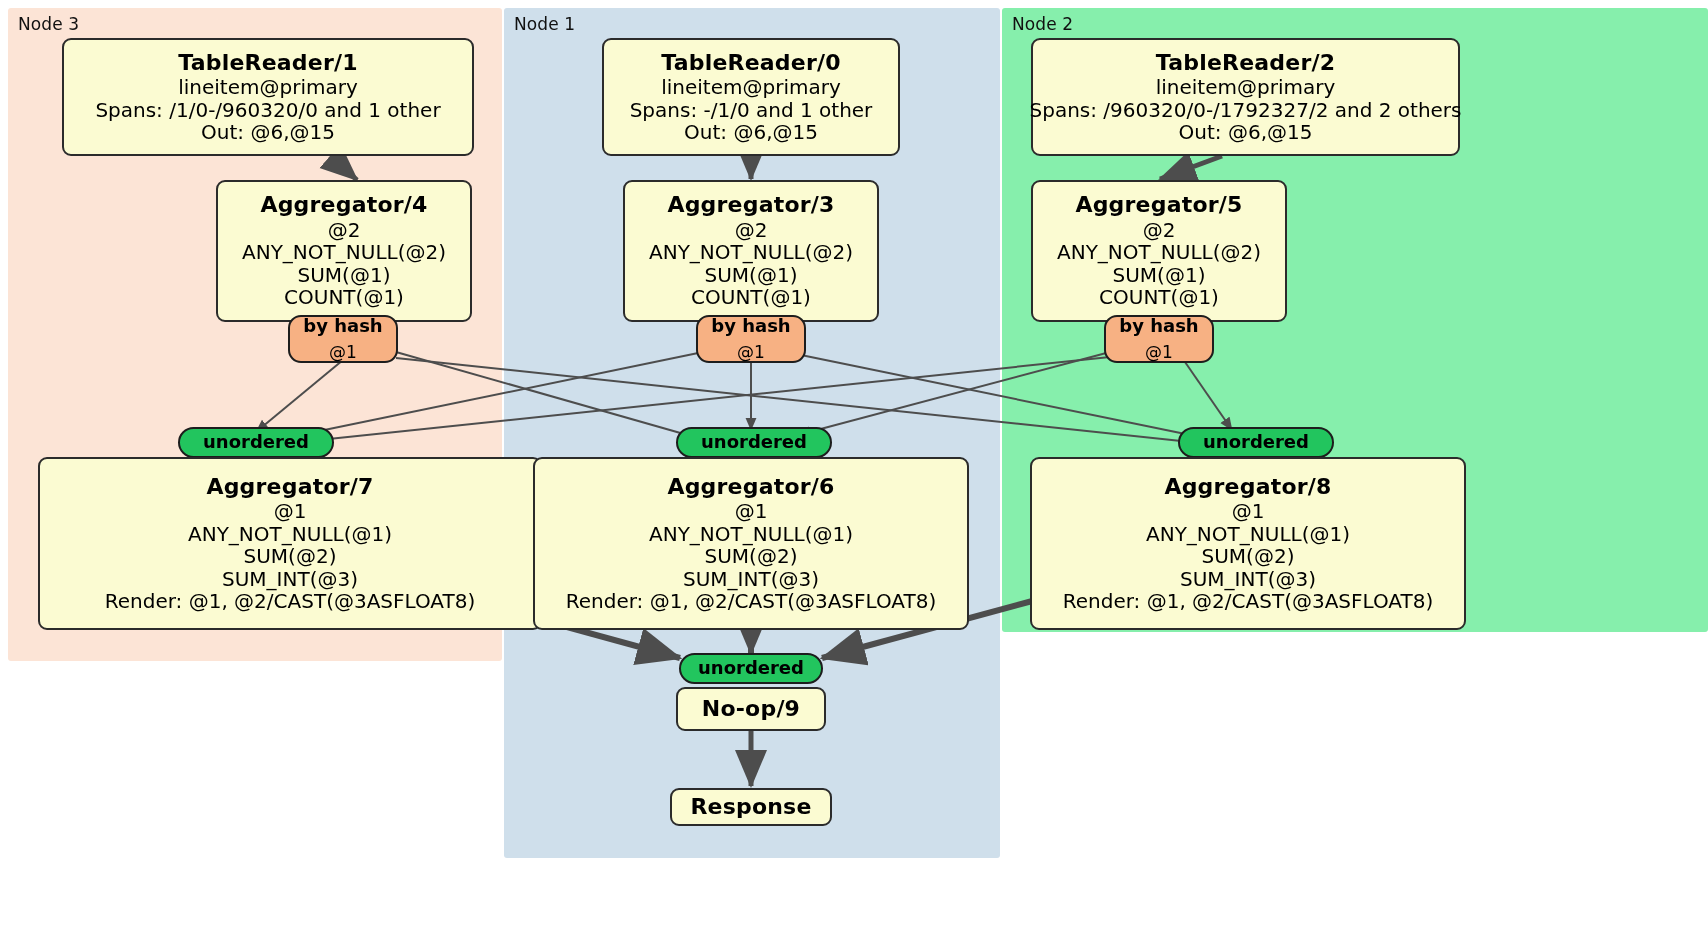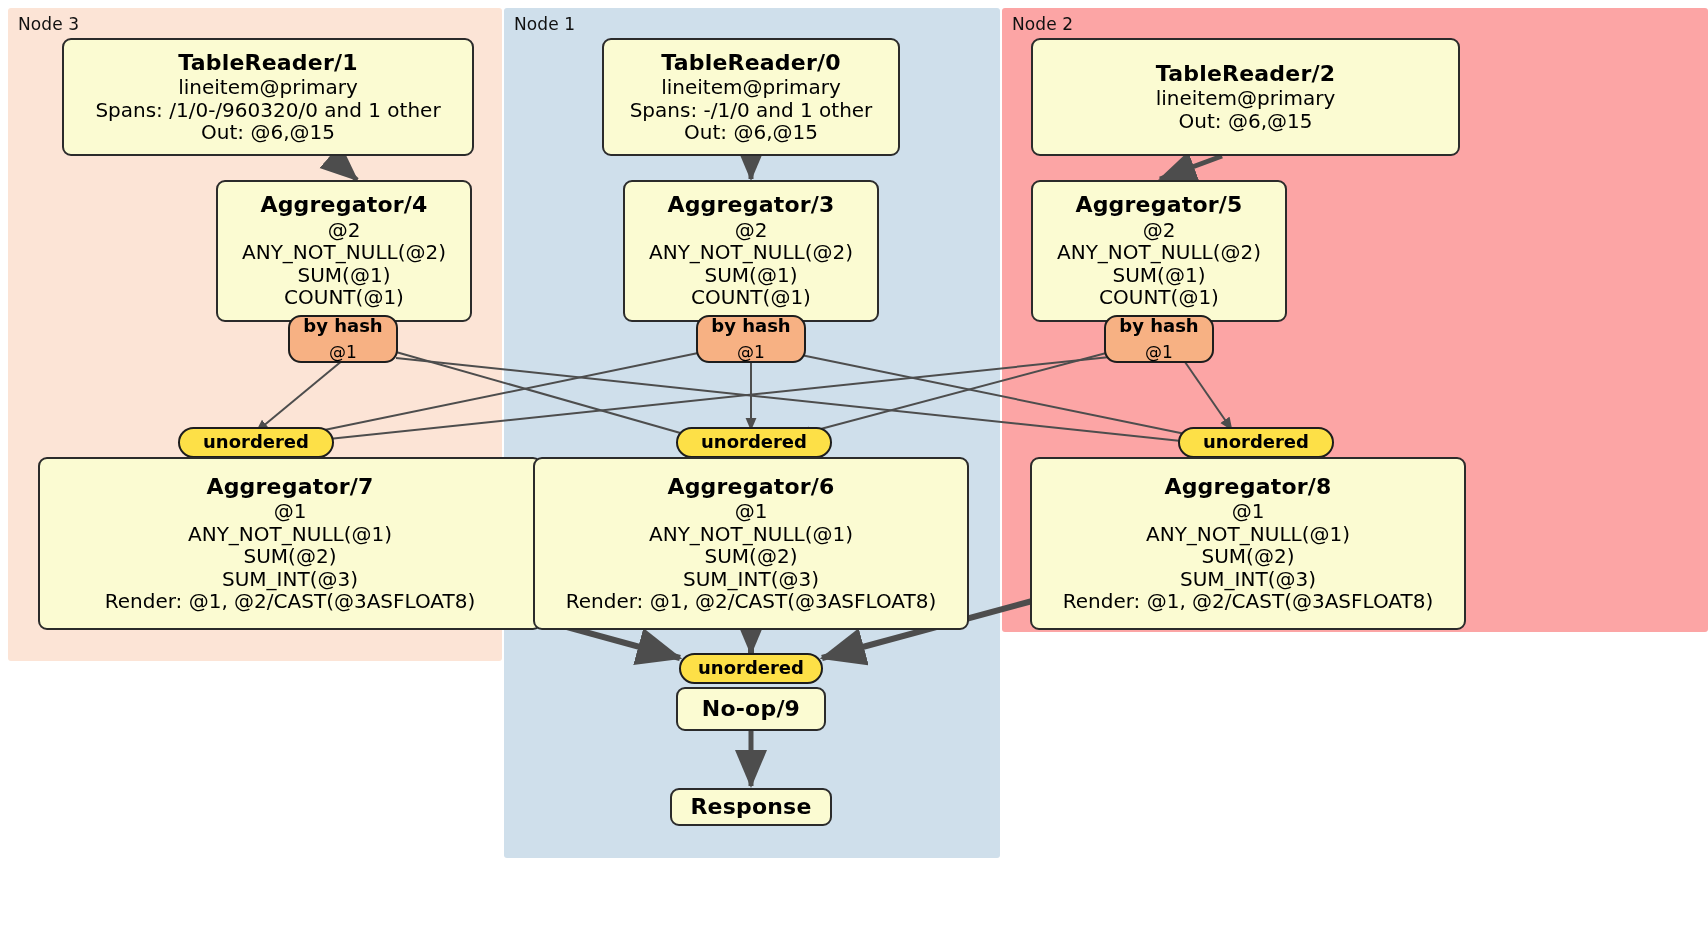--- a/index.html
+++ b/index.html
@@ -33,40 +33,40 @@
 
   
   .pill{
     position:absolute;box-sizing:border-box;border:2px solid #1d1d1d;
     display:flex;flex-direction:column;justify-content:center;align-items:center;
     text-align:center;line-height:1.05;color:#000;gap:8px;
   }
   .pill.hash{background:#f7b183;border-radius:13px;}
   .pill.hash .t1{font-size:18px;font-weight:bold;}
   .pill.hash .t2{font-size:17px;font-weight:400;}
-  .pill.sync{background:#fde047;border-radius:18px;}
+  .pill.sync{background:#22c55e;border-radius:18px;}
   .pill.sync .t1{font-size:18px;font-weight:bold;}
 
   svg.edges{position:absolute;left:0;top:0;width:1708px;height:940px;overflow:visible;}
   svg.edges *{pointer-events:none;}
 </style>
 </head>
 <body>
 
 <div id="stage">
 
   <div class="region" style="left:8px;top:8px;width:494px;height:653px;background:#fce4d6;">
     <span class="region-label">Node 3</span>
   </div>
 
   <div class="region" style="left:504px;top:8px;width:496px;height:850px;background:#cfdfeb;">
     <span class="region-label">Node 1</span>
   </div>
 
-  <div class="region" style="left:1002px;top:8px;width:706px;height:624px;background:#fca5a5;">
+  <div class="region" style="left:1002px;top:8px;width:706px;height:624px;background:#86efac;">
     <span class="region-label">Node 2</span>
   </div>
 
   <svg class="edges" viewBox="0 0 1708 940">
     <defs>
       <marker id="ah" markerWidth="9" markerHeight="9" refX="7.2" refY="3.2" orient="auto" markerUnits="strokeWidth">
         <path d="M0,0 L7.6,3.2 L0,6.4 z" fill="#4d4d4d"></path>
       </marker>
       <marker id="ahT" markerWidth="8" markerHeight="8" refX="6.2" refY="2.8" orient="auto" markerUnits="strokeWidth">
         <path d="M0,0 L6.6,2.8 L0,5.6 z" fill="#4d4d4d"></path>
@@ -106,20 +106,21 @@
   <div class="pbox" style="left:602px;top:38px;width:298px;height:118px;">
     <div class="ttl">TableReader/0</div>
     <div class="ln">lineitem@primary</div>
     <div class="ln">Spans: -/1/0 and 1 other</div>
     <div class="ln">Out: @6,@15</div>
   </div>
 
   <div class="pbox" style="left:1031px;top:38px;width:429px;height:118px;">
     <div class="ttl">TableReader/2</div>
     <div class="ln">lineitem@primary</div>
+    <div class="ln">Spans: /960320/0-/1792327/2 and 2 others</div>
     <div class="ln">Out: @6,@15</div>
   </div>
 
   <div class="pbox" style="left:216px;top:180px;width:256px;height:142px;">
     <div class="ttl">Aggregator/4</div>
     <div class="ln">@2</div>
     <div class="ln">ANY_NOT_NULL(@2)</div>
     <div class="ln">SUM(@1)</div>
     <div class="ln">COUNT(@1)</div>
   </div>

